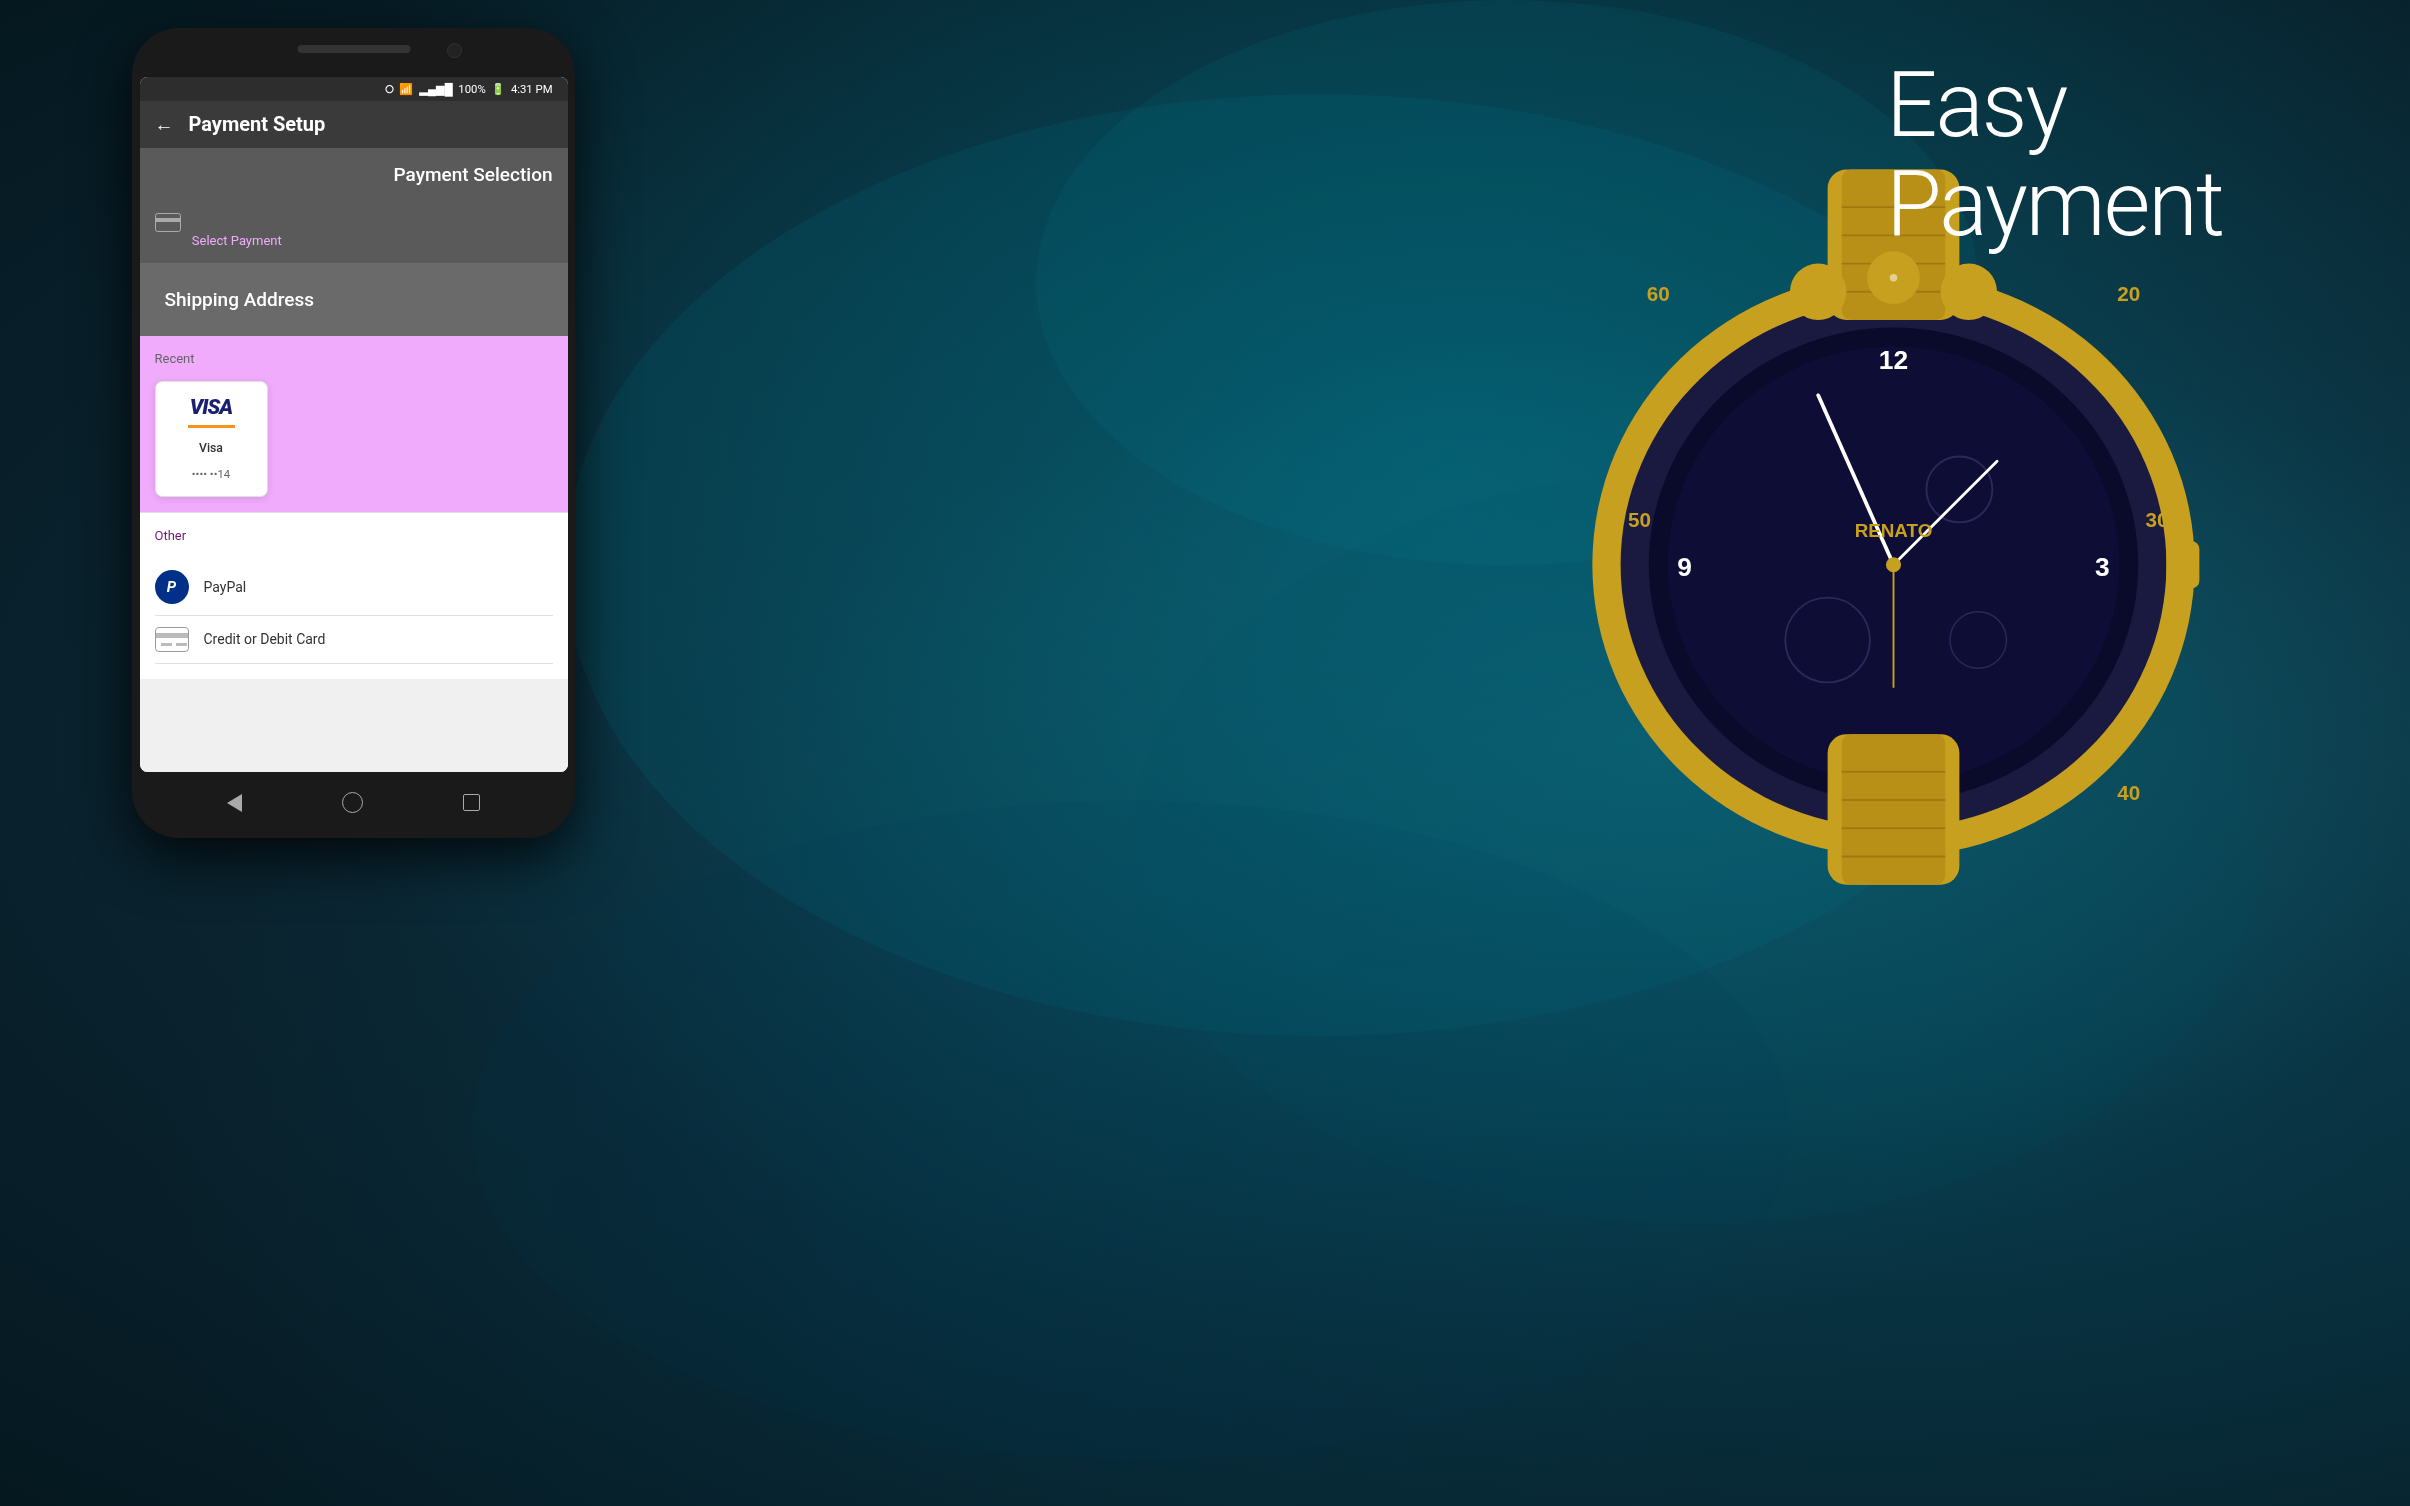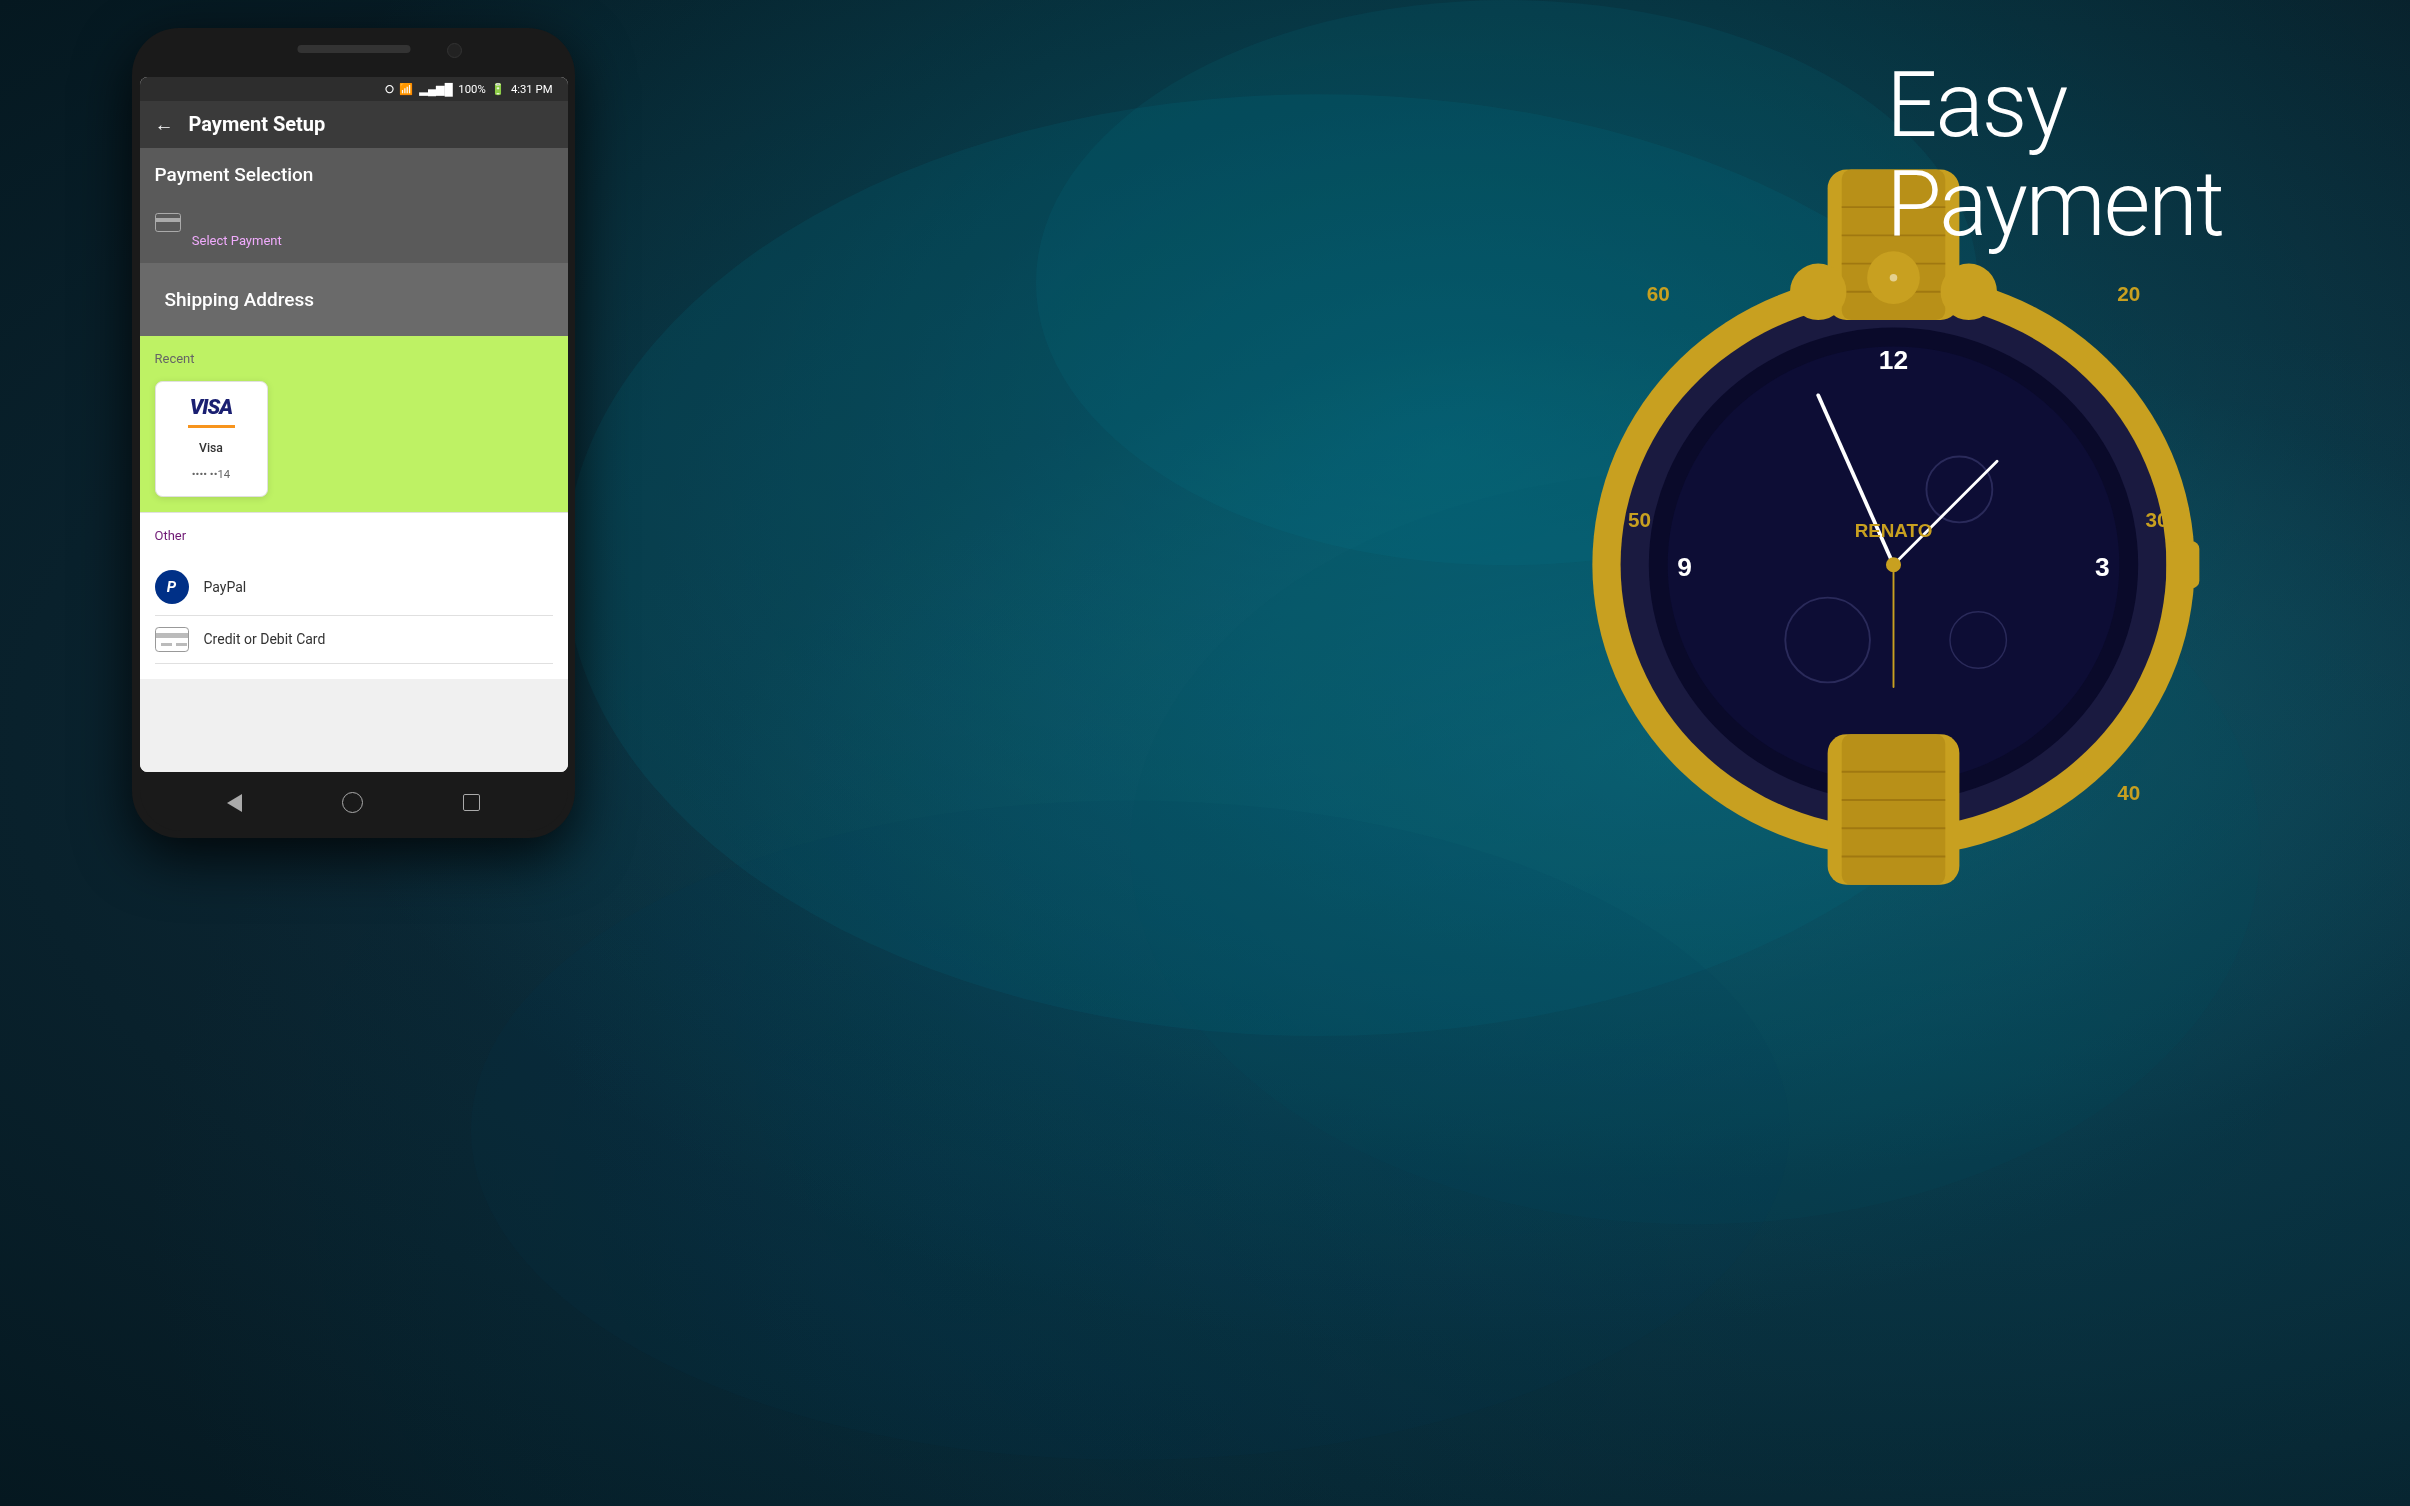--- a/index.html
+++ b/index.html
@@ -160,20 +160,21 @@
     .main-content {
       flex: 1;
       overflow-y: auto;
       background: #f0f0f0;
     }
 
     
     .payment-selection-section {
       background: #5a5a5a;
       padding: 15px;
+      text-align: right;
     }
 
     .section-title {
       color: white;
       font-size: 19px;
       font-weight: 500;
       margin-bottom: 11.3px;
     }
 
     .select-payment-row {
@@ -215,21 +216,21 @@
     }
 
     .shipping-title {
       color: white;
       font-size: 19px;
       font-weight: 500;
     }
 
     
     .recent-section {
-      background: #bef264;
+      background: #f0abfc;
       padding: 15px;
     }
 
     .recent-title {
       font-size: 13px;
       color: #666;
       margin-bottom: 15px;
     }
 
     .visa-card {

